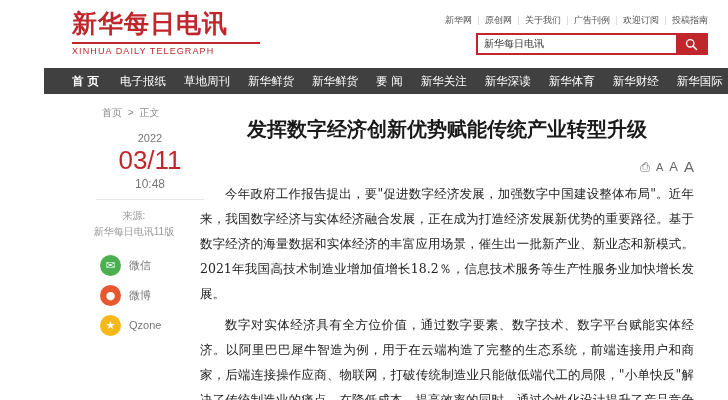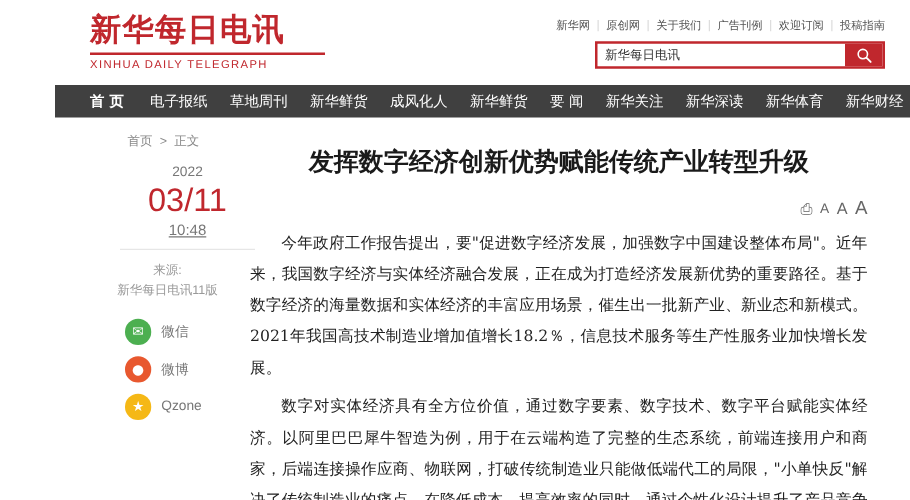--- a/index.html
+++ b/index.html
@@ -127,21 +127,21 @@
     text-align: center;
     border-bottom: 1px solid #e6e6e6;
     padding-bottom: 8px;
   }
   .date-card .year { font-size: 11px; color: #777; margin-bottom: 2px; }
   .date-card .md {
     font-size: 26px; color: #c0272d;
     font-family: Liberation Sans, sans-serif;
     line-height: 1.1;
   }
-  .date-card .time { font-size: 12px; color: #777; margin-top: 2px; text-decoration: underline; }
+  .date-card .time { font-size: 12px; color: #777; margin-top: 2px; }
   .source-label { font-size: 10px; color: #999; margin-top: 9px; text-align:center; }
   .source-val { font-size: 10px; color: #999; margin-top: 2px; text-align:center; }
 
   .social {
     margin-top: 16px;
     margin-left: 26px;
   }
   .social-row {
     display: flex; align-items: center;
     margin-bottom: 9px;
@@ -227,21 +227,20 @@
         </div>
       </div>
     </div>
   </div>
 
   <div class="navbar">
     <div class="nav-item first">首 页</div>
     <div class="nav-item">电子报纸</div>
     <div class="nav-item">草地周刊</div>
     <div class="nav-item">新华鲜货</div>
-    <div class="nav-item">成风化人</div>
     <div class="nav-item">新华鲜货</div>
     <div class="nav-item">要 闻</div>
     <div class="nav-item">新华关注</div>
     <div class="nav-item">新华深读</div>
     <div class="nav-item">新华体育</div>
     <div class="nav-item">新华财经</div>
     <div class="nav-item">新华国际</div>
 
   </div>
 

